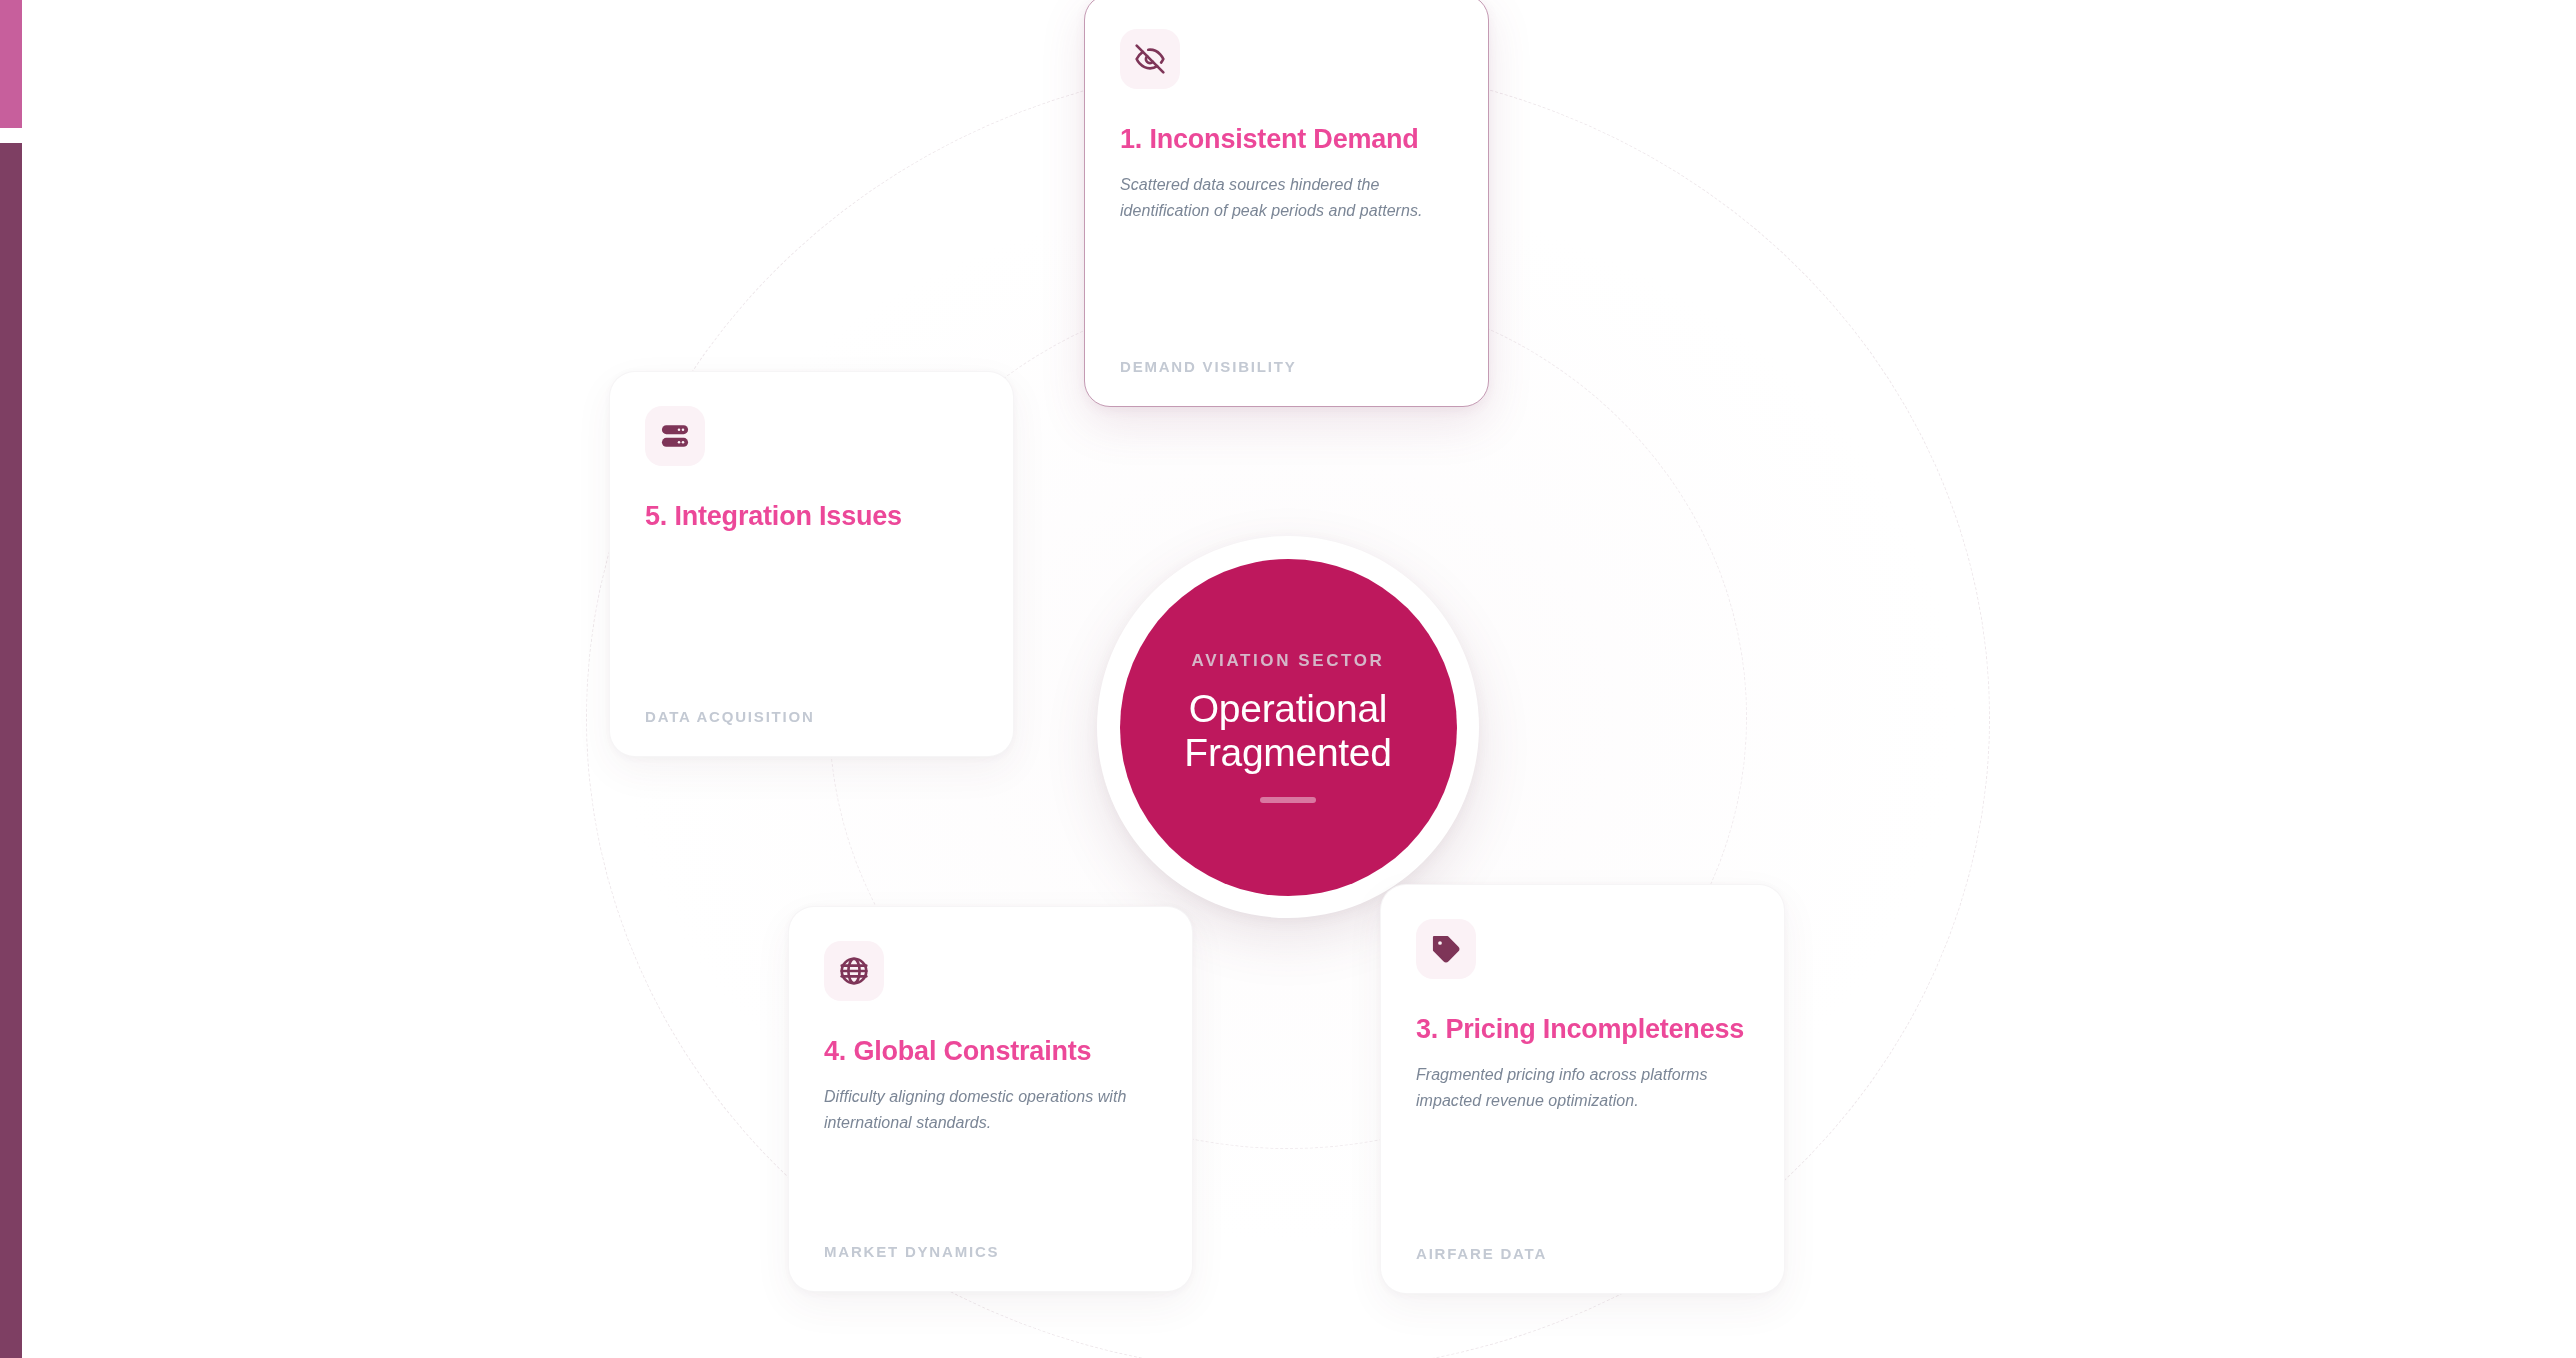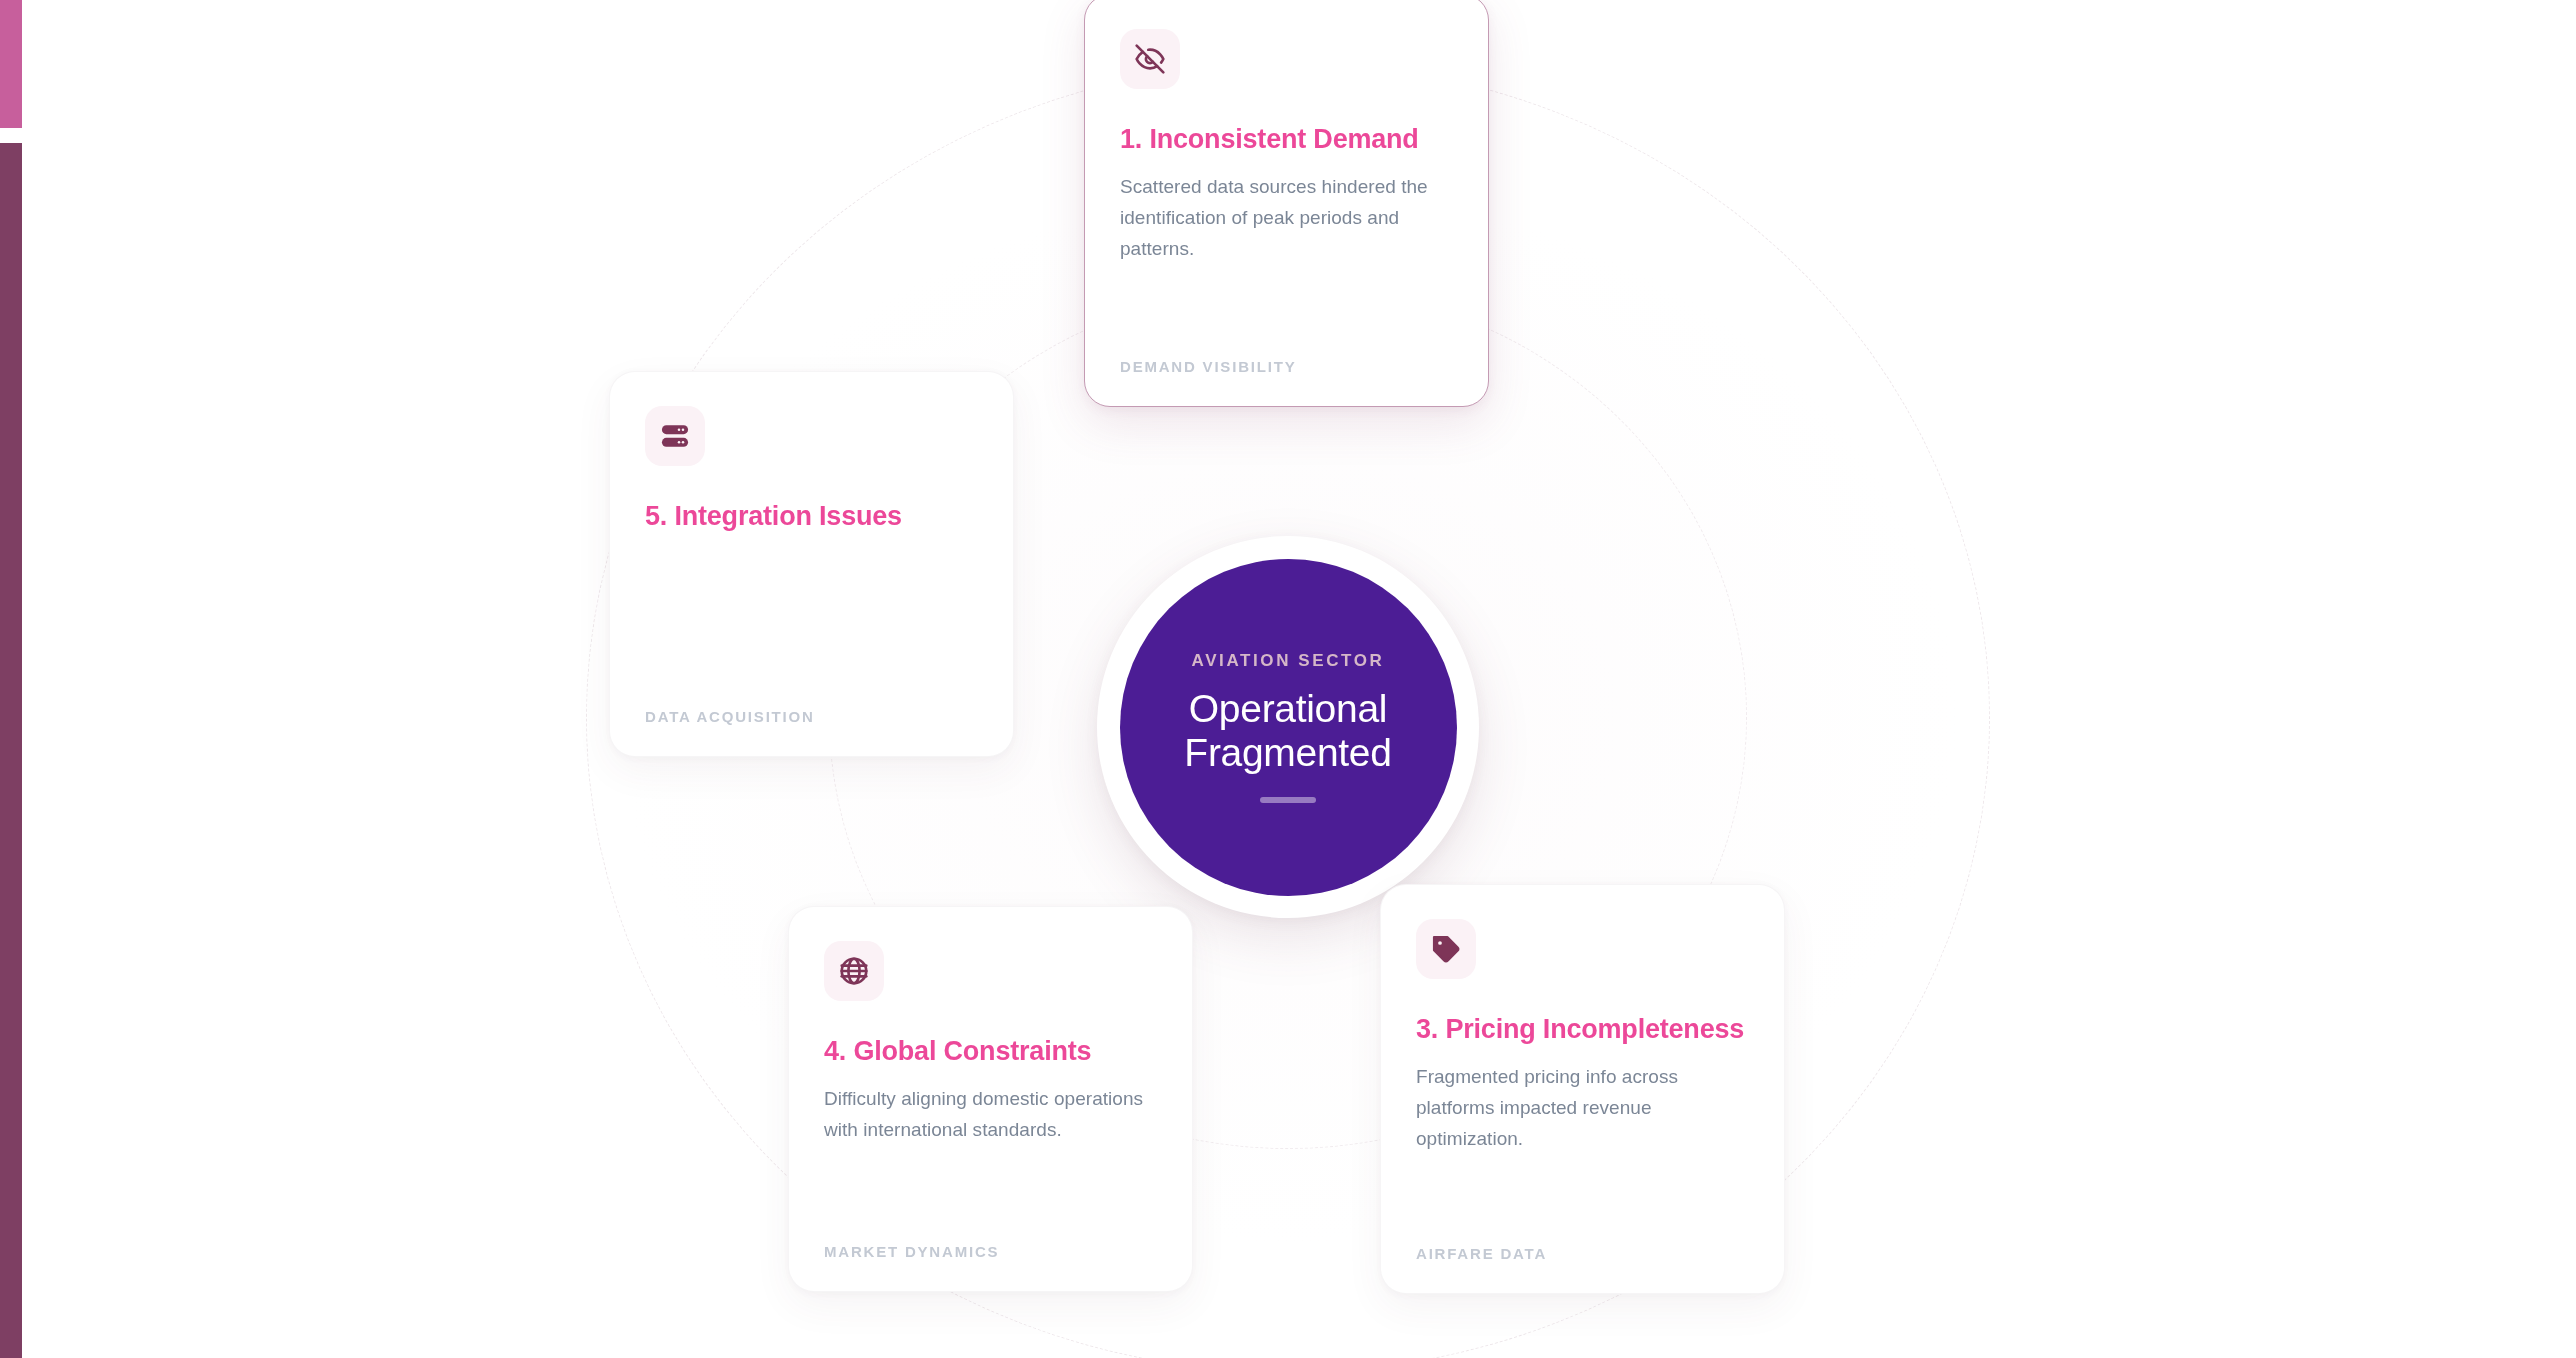--- a/index.html
+++ b/index.html
@@ -37,21 +37,21 @@
   
   #hub {
     position:absolute; left:1097px; top:536px;
     width:382px; height:382px; border-radius:50%;
     background:#ffffff;
     box-shadow:0 20px 54px rgba(110,60,85,.13), 0 3.1px 14px rgba(110,60,85,.06);
     display:flex; align-items:center; justify-content:center;
   }
   #hub-core {
     width:337px; height:337px; border-radius:50%;
-    background:#4c1d95;
+    background:#be185d;
     display:flex; flex-direction:column;
     align-items:center; justify-content:center;
     text-align:center;
   }
   #hub-eyebrow {
     font-size:17px; font-weight:700; letter-spacing:2.6px;
     color:#d5b7c8; text-transform:uppercase; margin-bottom:15.4px;
   }
   #hub-title {
     font-size:39px; font-weight:400; line-height:1.12;
@@ -86,22 +86,23 @@
     display:flex; align-items:center; justify-content:center;
     margin-bottom:34px;
   }
   .icon-badge svg { width:32px; height:32px; display:block; }
 
   .card-title {
     font-size:27px; font-weight:700; line-height:1.2;
     color:#ec4899; letter-spacing:-0.2px; margin-bottom:17px;
   }
   .card-desc {
-    font-size:19px; line-height:1.62; color:#7b8696;
+    font-size:16px; line-height:1.62; color:#7b8696;
     letter-spacing:0.04px;
+    font-style:italic;
   }
   .card-tag {
     position:absolute; left:35px; bottom:31px;
     font-size:15px; font-weight:700; letter-spacing:1.8px;
     color:#c3c9d3; text-transform:uppercase;
   }
 </style>
 </head>
 <body>
 

